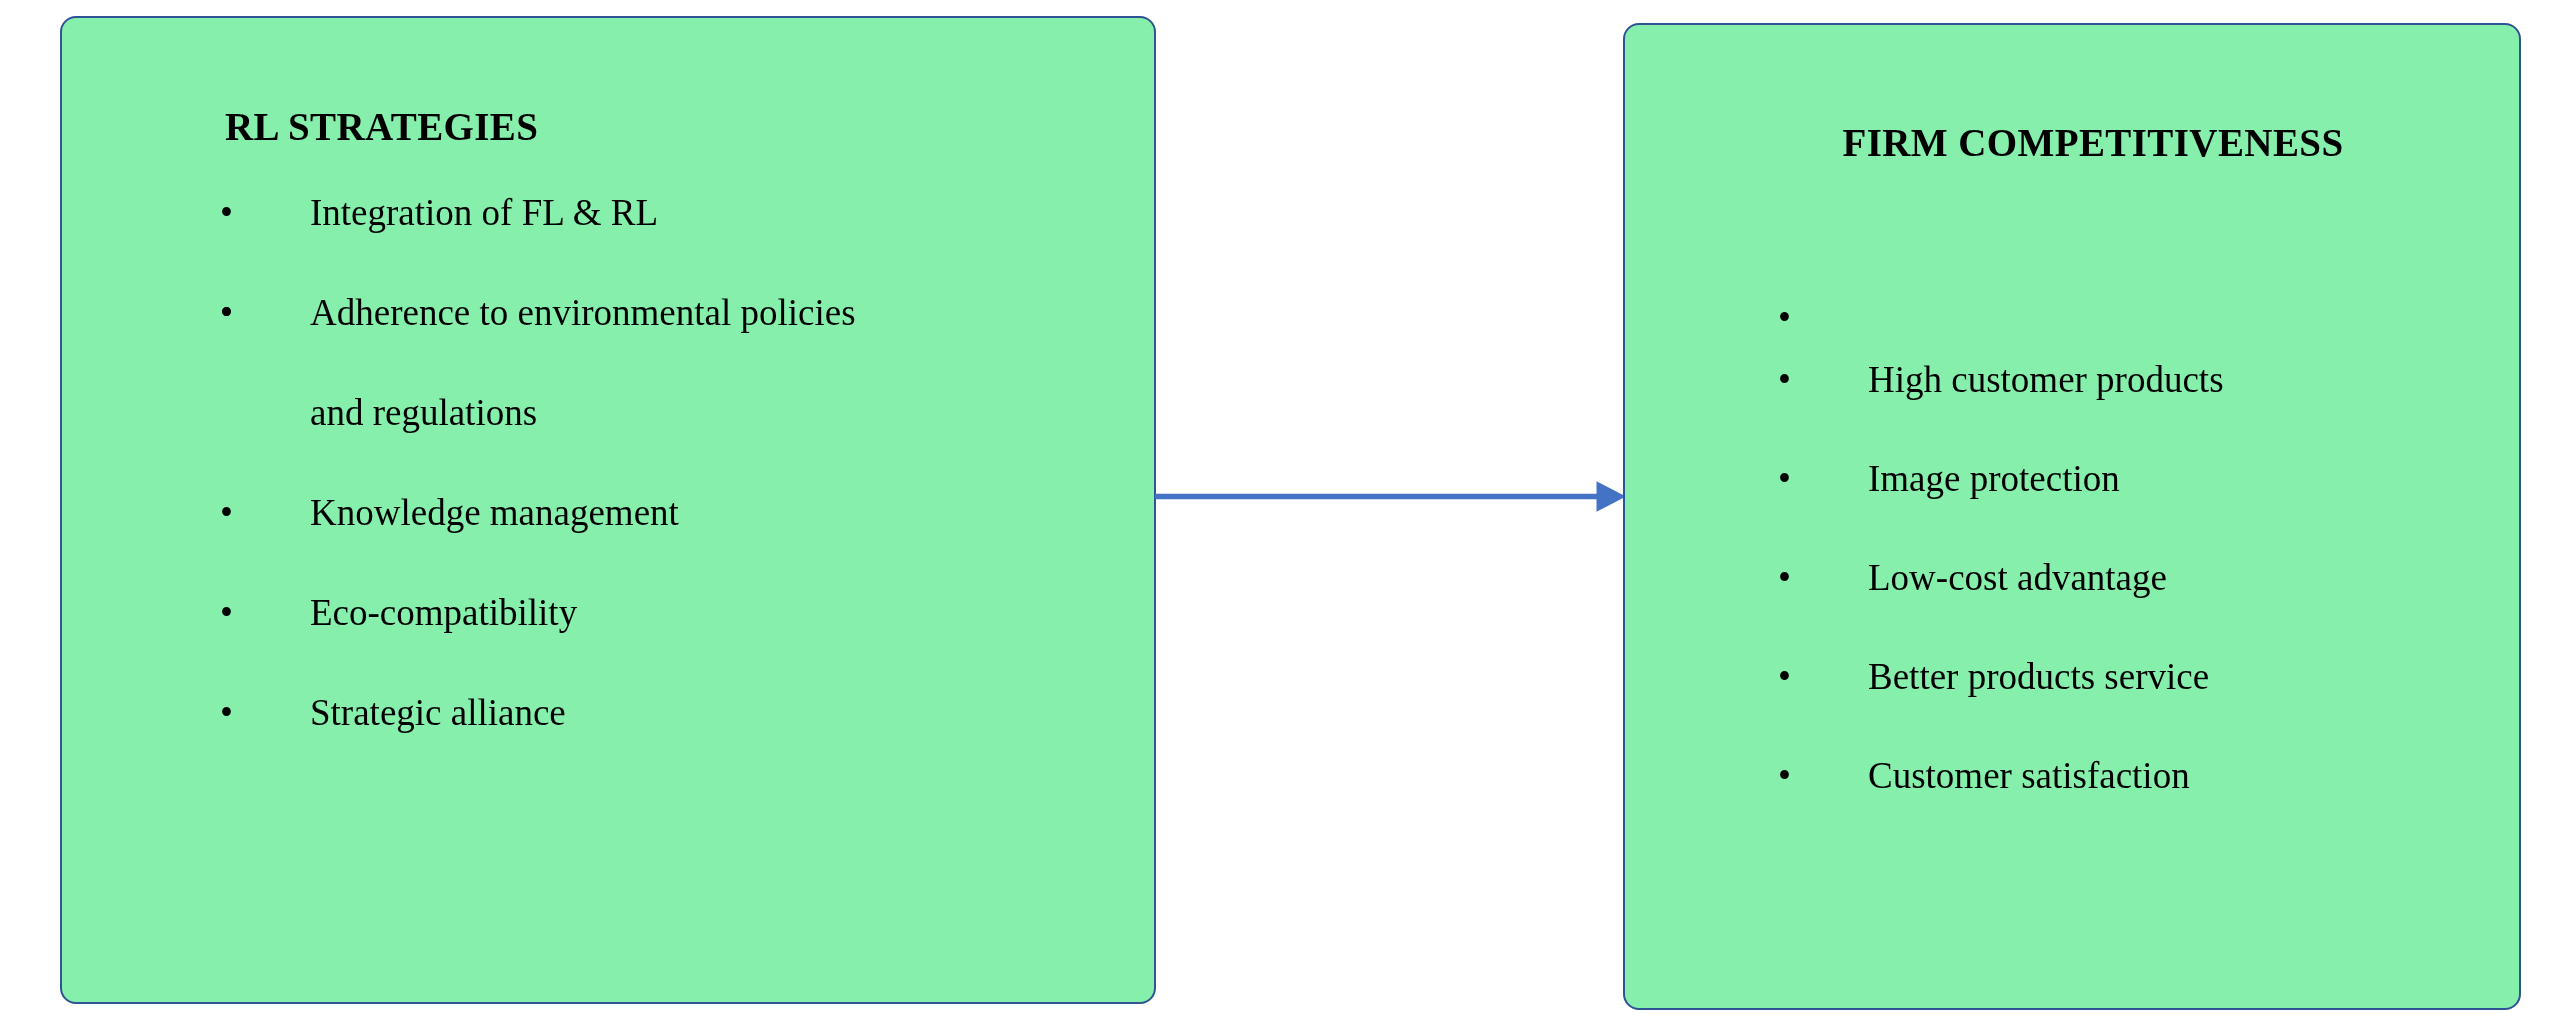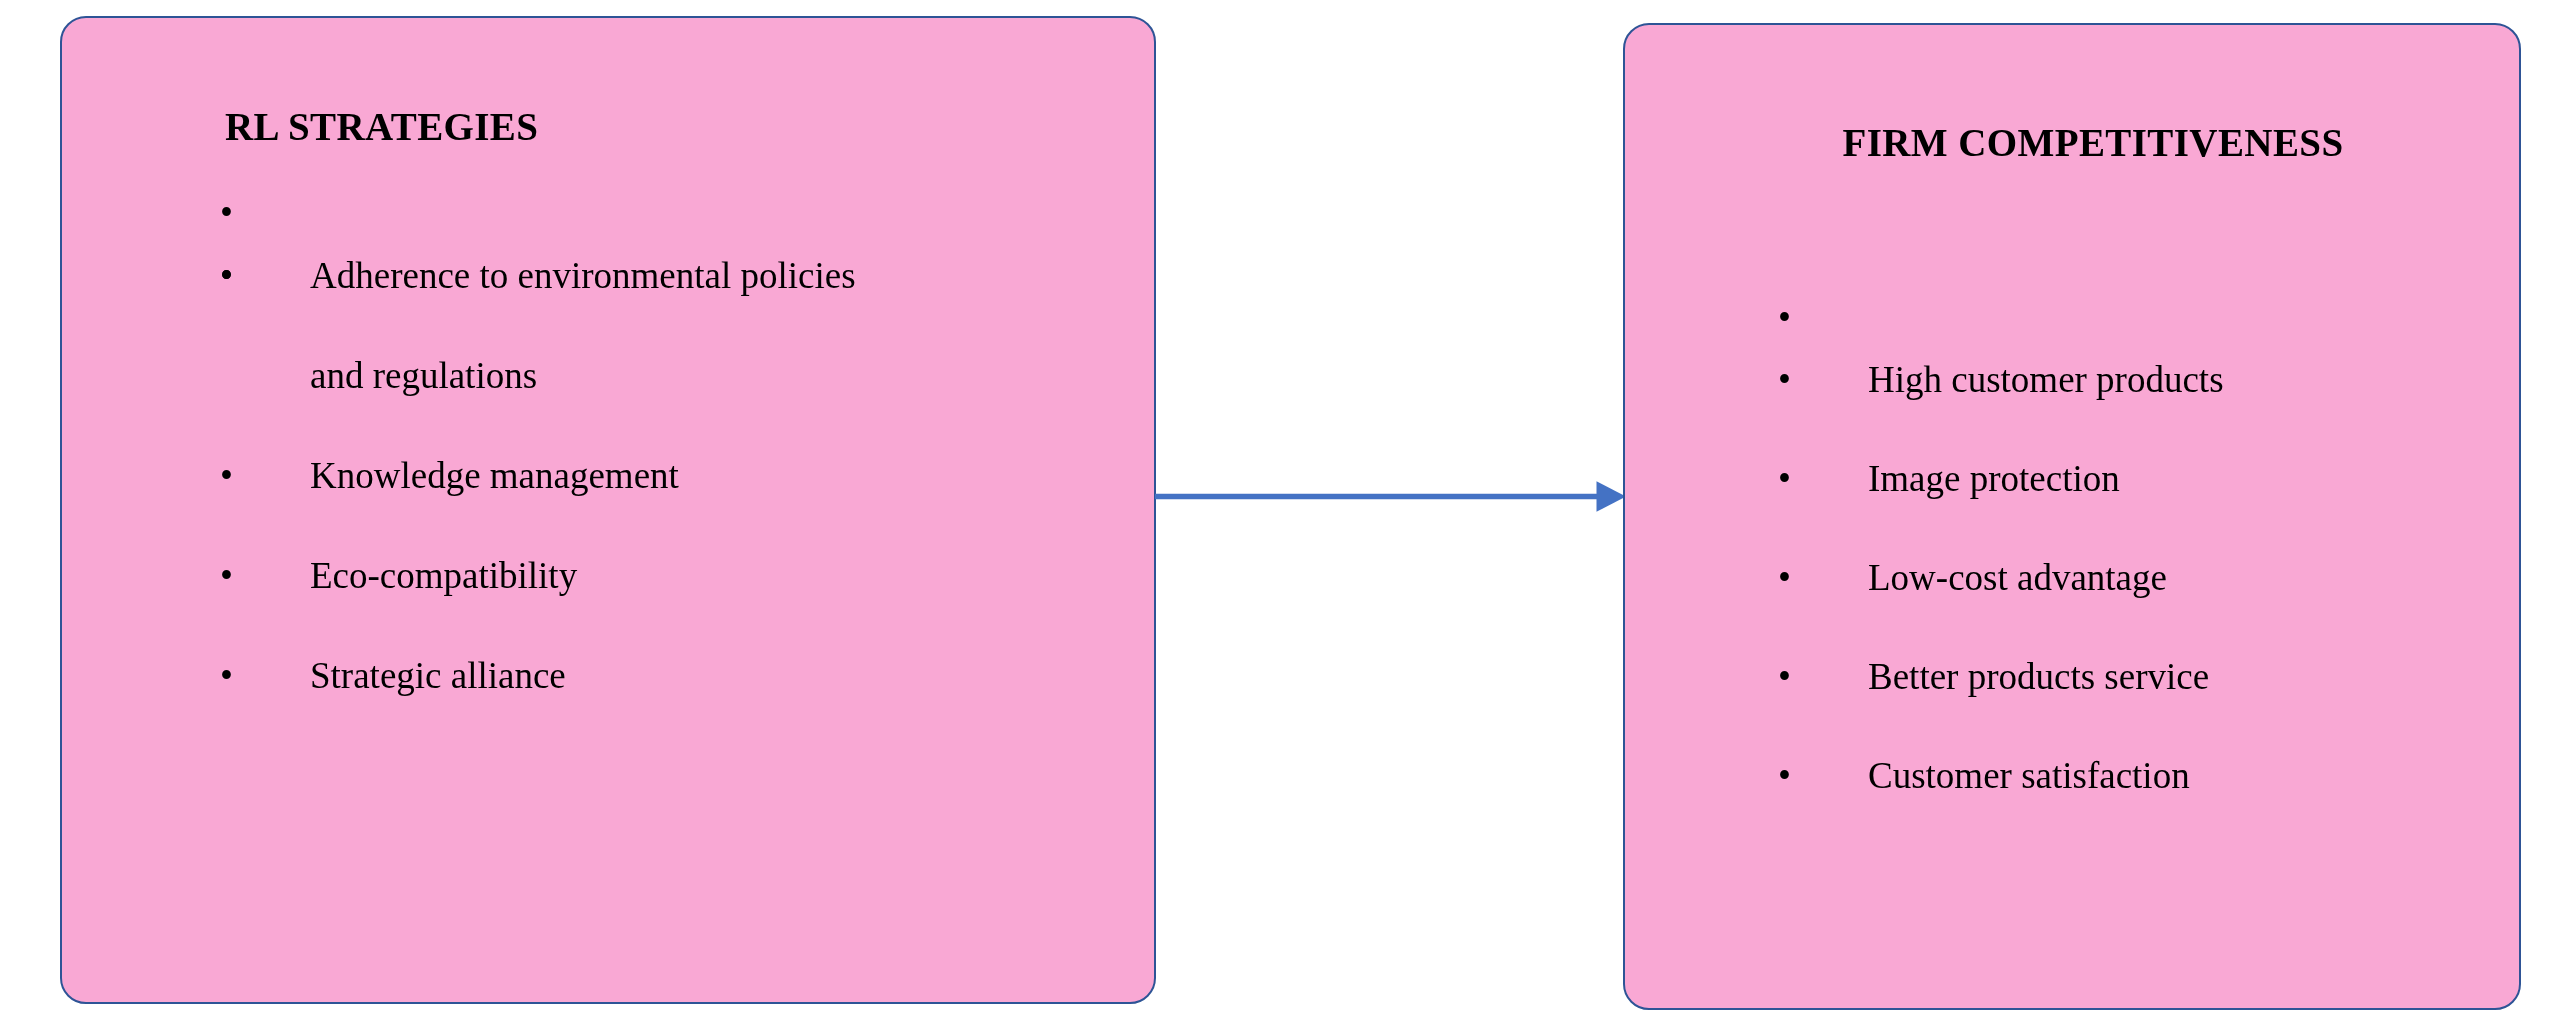--- a/index.html
+++ b/index.html
@@ -17,23 +17,23 @@
     width: 2576px;
     height: 1026px;
     background: #ffffff;
     overflow: hidden;
   }
 
   
   .node-box {
     position: absolute;
     box-sizing: border-box;
-    background: #f9a8d4;
+    background: #86efac;
     border: 2.8px solid #2E5496;
-    border-radius: 26px;
+    border-radius: 16px;
   }
   #box-rl-strategies {
     left: 60px;
     top: 15.5px;
     width: 1096px;
     height: 988px;
   }
   #box-firm-competitiveness {
     left: 1623px;
     top: 23px;
@@ -141,20 +141,21 @@
 <div id="canvas">
 
   <div class="node-box" id="box-rl-strategies">
 
     <div class="box-title" id="title-rl-strategies">RL STRATEGIES</div>
 
     <ul class="bullet-list" id="list-rl-strategies">
 
       <li class="bullet-item">
         <span class="bullet-dot">•</span>
+        <span class="bullet-text">Integration of FL &amp; RL</span>
       </li>
 
       <li class="bullet-item">
         <span class="bullet-dot">•</span>
       </li>
 
       <li class="bullet-item">
         <span class="bullet-dot">•</span>
         <span class="bullet-text">Adherence to environmental policies</span>
       </li>

